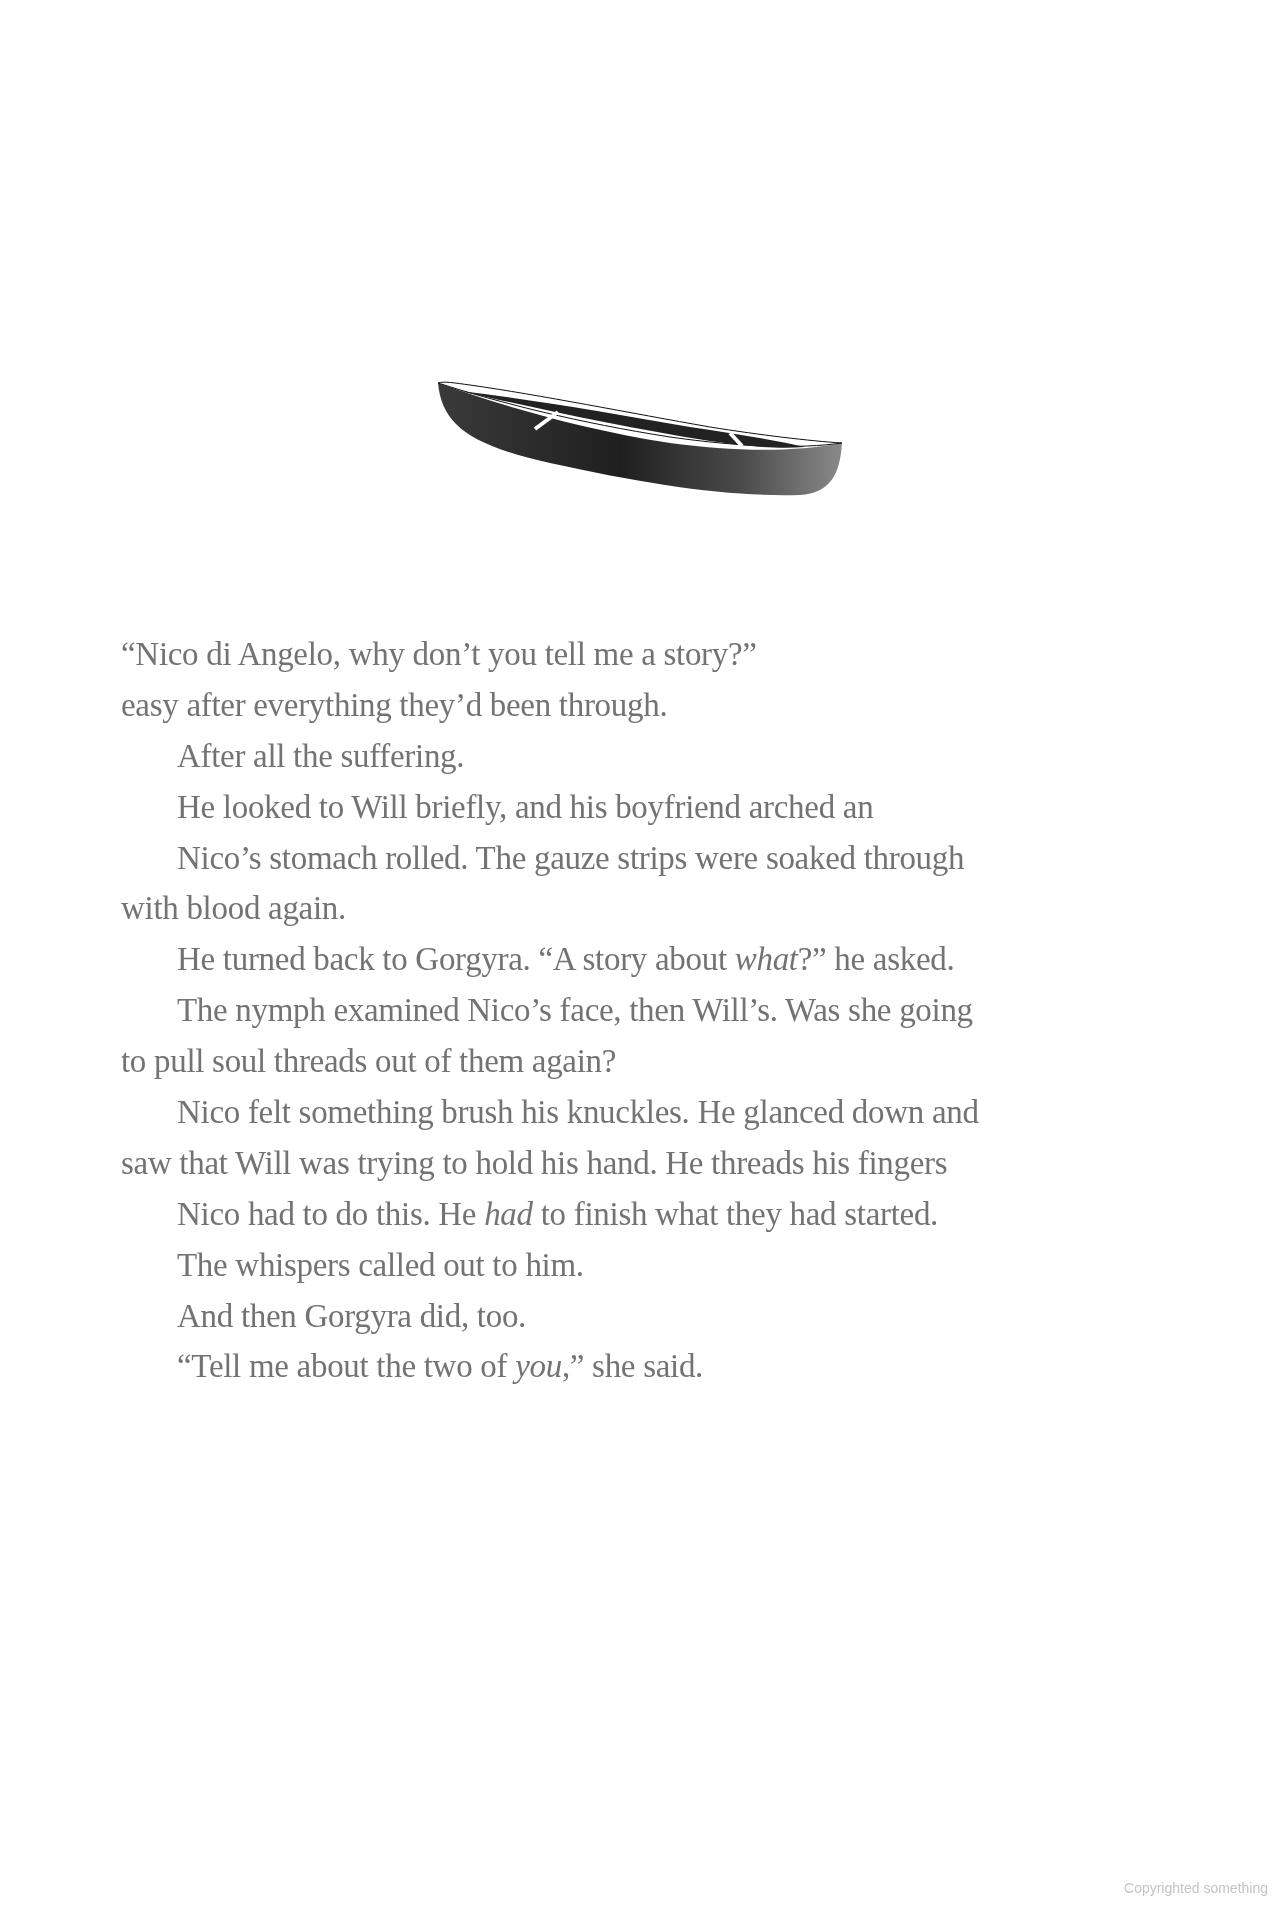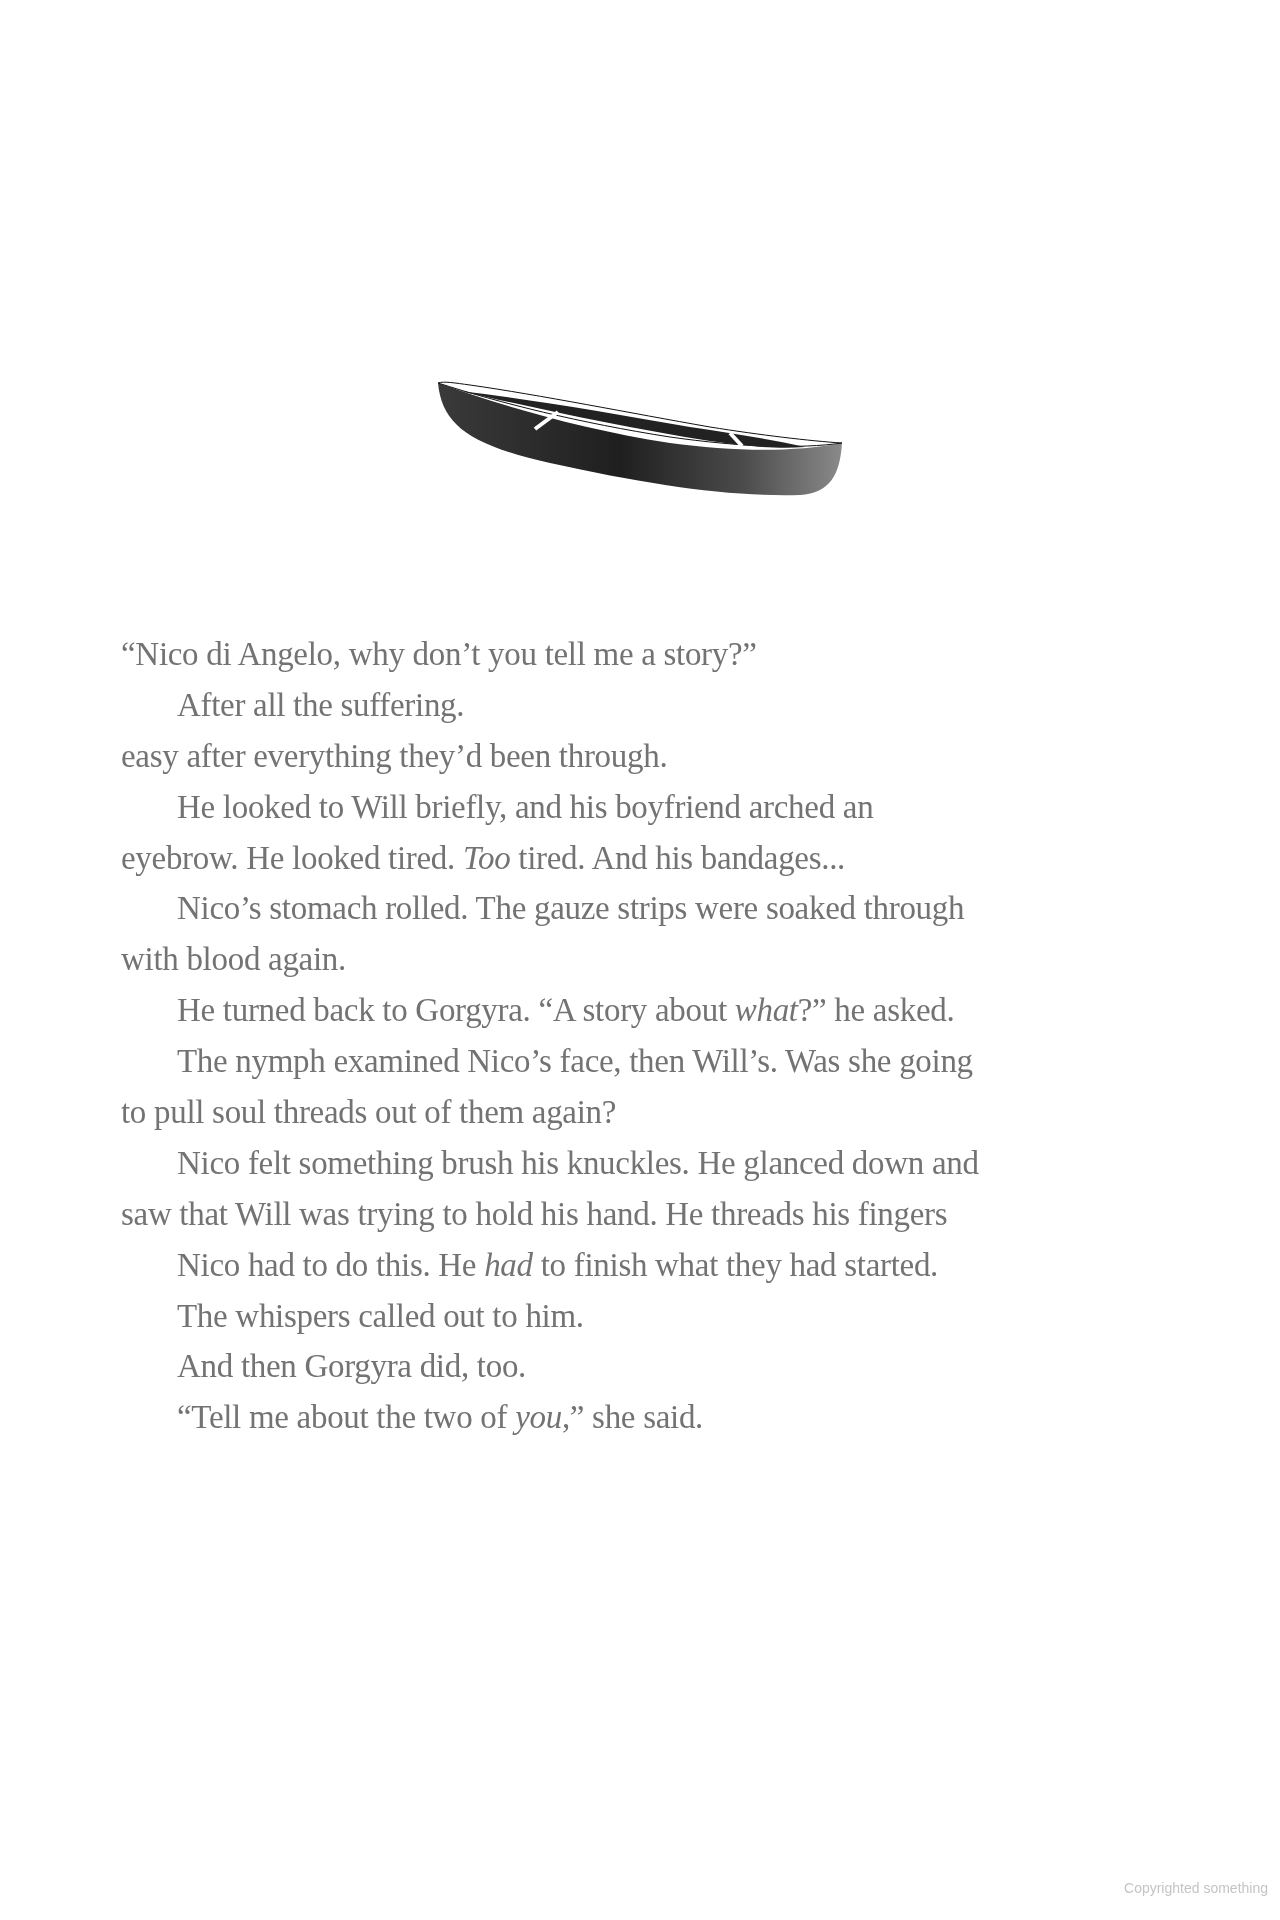--- a/index.html
+++ b/index.html
@@ -37,24 +37,23 @@
     <path d="M8,28 C12,70 40,90 120,108 C220,130 300,142 370,140 C400,138 410,120 412,88 C360,98 300,96 240,88 C150,74 70,50 8,28 Z" fill="url(#hull)"></path>
     <path d="M8,28 C70,48 150,68 240,82 C310,92 370,94 412,88 C380,86 330,80 280,72 C200,58 110,40 40,30 C25,28 14,26 8,28 Z" fill="#ffffff" stroke="#111" stroke-width="1"></path>
     <path d="M30,36 C100,52 190,72 280,86 C320,92 350,94 375,92 C340,84 300,78 260,72 C180,58 100,44 30,36 Z" fill="#222"></path>
     <path d="M128,57 L105,74" stroke="#fff" stroke-width="4"></path>
     <path d="M300,78 L312,91" stroke="#fff" stroke-width="4"></path>
   </svg>
 </div>
 
 <div class="text-block" id="text-block">
     <div class="line">“Nico di Angelo, why don’t you tell me a story?”</div>
+    <div class="line">easy after everything they’d been through.</div>
     <div class="line indent">After all the suffering.</div>
-    <div class="line">easy after everything they’d been through.</div>
     <div class="line indent">He looked to Will briefly, and his boyfriend arched an</div>
-    <div class="line">eyebrow. He looked tired. <em>Too</em> tired. And his bandages...</div>
     <div class="line indent">Nico’s stomach rolled. The gauze strips were soaked through</div>
     <div class="line">with blood again.</div>
     <div class="line indent">He turned back to Gorgyra. “A story about <em>what</em>?” he asked.</div>
     <div class="line indent">The nymph examined Nico’s face, then Will’s. Was she going</div>
     <div class="line">to pull soul threads out of them again?</div>
     <div class="line indent">Nico felt something brush his knuckles. He glanced down and</div>
     <div class="line">saw that Will was trying to hold his hand. He threads his fingers</div>
     <div class="line indent">Nico had to do this. He <em>had</em> to finish what they had started.</div>
     <div class="line indent">The whispers called out to him.</div>
     <div class="line indent">And then Gorgyra did, too.</div>

